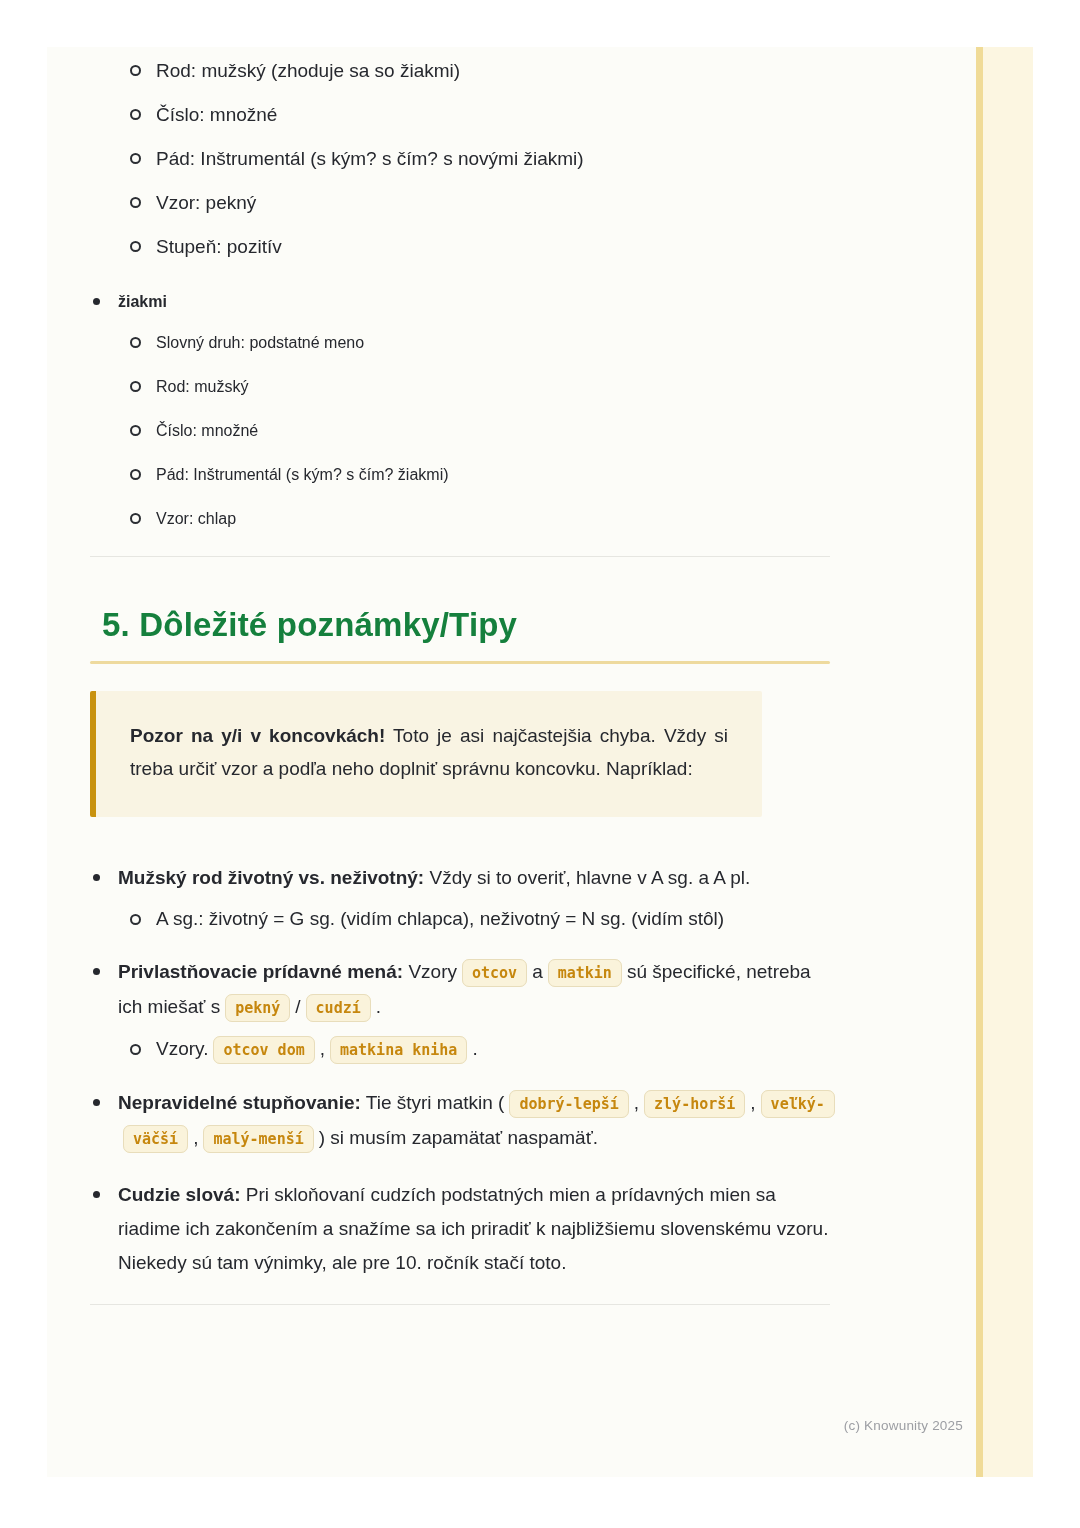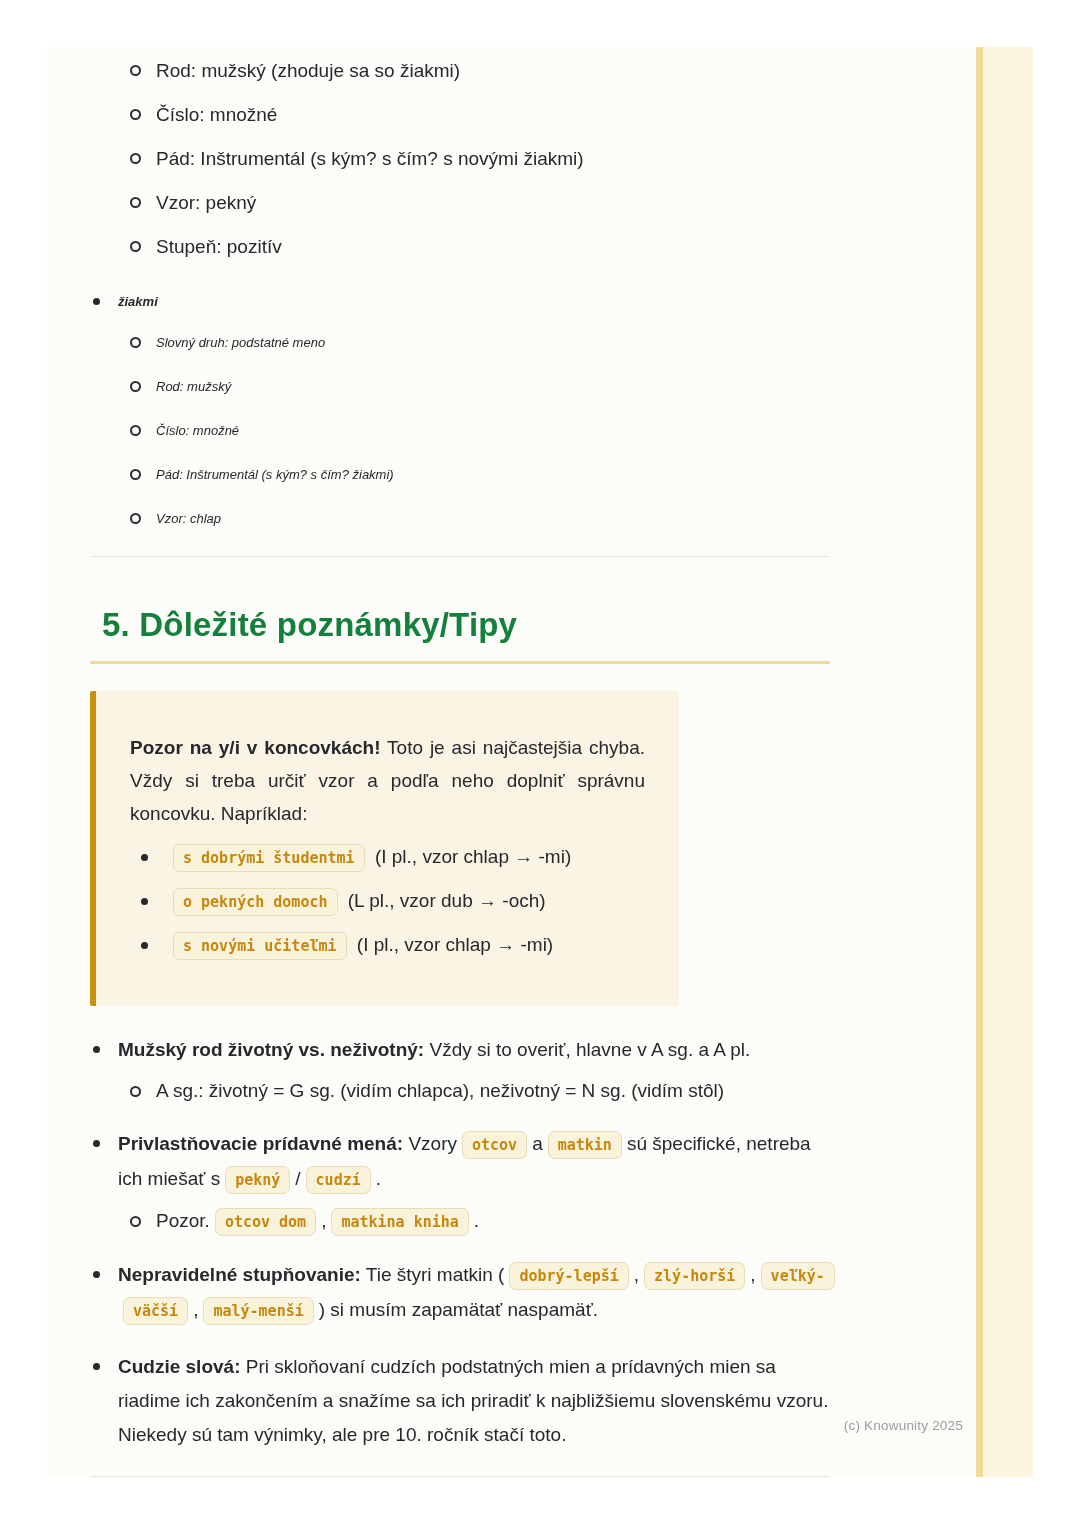--- a/index.html
+++ b/index.html
@@ -35,62 +35,62 @@
   .l2 > li { padding-left:28px; }
   .l2 > li::before {
     content:""; position:absolute; left:2px; top:8px;
     width:7px; height:7px; border-radius:50%;
     border:2px solid #2b2e33; background:transparent;
   }
   .toplist { margin-left:38px; }
   .toplist > li { font-size:19px; line-height:27px; margin-bottom:17px; }
 
   .termlist { margin-top:28px; }
-  .termlist > li { font-size:13px; line-height:27px;font-style:italic; }
+  .termlist > li { font-size:16px; line-height:27px; }
   .term { font-weight:bold; }
   .termlist .l2 { margin-top:14px; margin-left:10px; }
   .termlist .l2 > li { margin-bottom:17px; }
 
   .divider {
     border:none; height:1px; background:#e6e6e1; width:740px;
     margin:24px 0 0 0;
   }
   .section-heading {
     margin:46px 0 0 12px; font-size:33px; line-height:44px; font-weight:bold;
     color:#15803d; letter-spacing:0.2px;
   }
   .heading-underline {
     margin-top:14px; width:740px; height:3px; background:#eeda9e; border-radius:2px;
   }
 
   .callout {
-    margin-top:27px; width:589px; box-sizing:border-box;
+    margin-top:27px; width:672px; box-sizing:border-box;
     background:#f9f4e3; border-left:6px solid #c8920f;
-    padding:40px 34px 32px 34px; border-radius:2px;
+    padding:28px 34px 32px 34px; border-radius:2px;
   }
   .callout-lead {
     margin:0; font-size:19px; line-height:33px; text-align:justify;
   }
   .callout-list { margin-top:12px; margin-left:8px; }
   .callout-list > li { font-size:19px; line-height:30px; margin-bottom:13px; padding-left:30px; }
   .callout-list > li::before {
     content:""; position:absolute; left:3px; top:12px;
     width:7px; height:7px; border-radius:50%; background:#26282e;
   }
 
   .chip {
     font-family:"DejaVu Sans Mono", monospace;
     font-size:15px; font-weight:700; color:#c6870e;
     background:#faf3db; border:1px solid #e8ddbb; border-radius:7px;
     padding:4px 9px; margin:0 5px;
     box-decoration-break:clone; -webkit-box-decoration-break:clone;
     white-space:normal;
   }
 
-  .tips { margin-top:27px; }
+  .tips { margin-top:44px; }
   .tips > li { font-size:19px; line-height:34px; margin-bottom:22px; }
   .tips > li::before { top:13px; }
   .tips .l2 { margin-top:10px; margin-left:10px; }
   .tips .l2 > li { margin-bottom:16px; line-height:28px; }
   .tips .l2 > li::before { top:9px; }
   .lead-bold { font-weight:bold; }
   .it { }
 
   .footer {
     position:absolute; top:1371px; right:70px; z-index:3;
@@ -128,40 +128,35 @@
         </li>
       </ul>
 
       <hr class="divider">
 
       <h2 class="section-heading">5. Dôležité poznámky/Tipy</h2>
       <div class="heading-underline"></div>
 
       <div class="callout">
         <p class="callout-lead"><span class="lead-bold">Pozor na y/i v koncovkách!</span> <span>Toto je asi najčastejšia chyba. Vždy si treba určiť vzor a podľa neho doplniť správnu koncovku. Napríklad:</span></p>
-        <ul class="callout-list">
-          <li><span class="chip">s dobrými študentmi</span> <span>(I pl., vzor chlap → -mi)</span></li>
-          <li><span class="chip">o pekných domoch</span> <span>(L pl., vzor dub → -och)</span></li>
-          <li><span class="chip">s novými učiteľmi</span> <span>(I pl., vzor chlap → -mi)</span></li>
-        </ul>
       </div>
 
       <ul class="l1 tips">
 
         <li>
           <span class="lead-bold">Mužský rod životný vs. neživotný:</span> <span>Vždy si to overiť, hlavne v A sg. a A pl.</span>
           <ul class="l2">
             <li><span>A sg.: životný = G sg. (vidím </span><span class="it">chlapca</span><span>), neživotný = N sg. (vidím </span><span class="it">stôl</span><span>)</span></li>
           </ul>
         </li>
 
         <li>
           <span class="lead-bold">Privlastňovacie prídavné mená:</span> <span>Vzory</span><span class="chip">otcov</span><span>a</span><span class="chip">matkin</span><span>sú špecifické, netreba ich miešať s</span><span class="chip">pekný</span><span>/</span><span class="chip">cudzí</span><span>.</span>
           <ul class="l2">
-            <li><span>Pozor.</span><span class="chip">otcov dom</span><span>,</span><span class="chip">matkina kniha</span><span>.</span></li>
+            <li><span>Vzory.</span><span class="chip">otcov dom</span><span>,</span><span class="chip">matkina kniha</span><span>.</span></li>
           </ul>
         </li>
 
         <li>
           <span class="lead-bold">Nepravidelné stupňovanie:</span> <span>Tie štyri matkin (</span><span class="chip">dobrý-lepší</span><span>,</span><span class="chip">zlý-horší</span><span>,</span><span class="chip">veľký-väčší</span><span>,</span><span class="chip">malý-menší</span><span>) si musím zapamätať naspamäť.</span>
         </li>
 
         <li>
           <span class="lead-bold">Cudzie slová:</span> <span>Pri skloňovaní cudzích podstatných mien a prídavných mien sa riadime ich zakončením a snažíme sa ich priradiť k najbližšiemu slovenskému vzoru. Niekedy sú tam výnimky, ale pre 10. ročník stačí toto.</span>
         </li>

